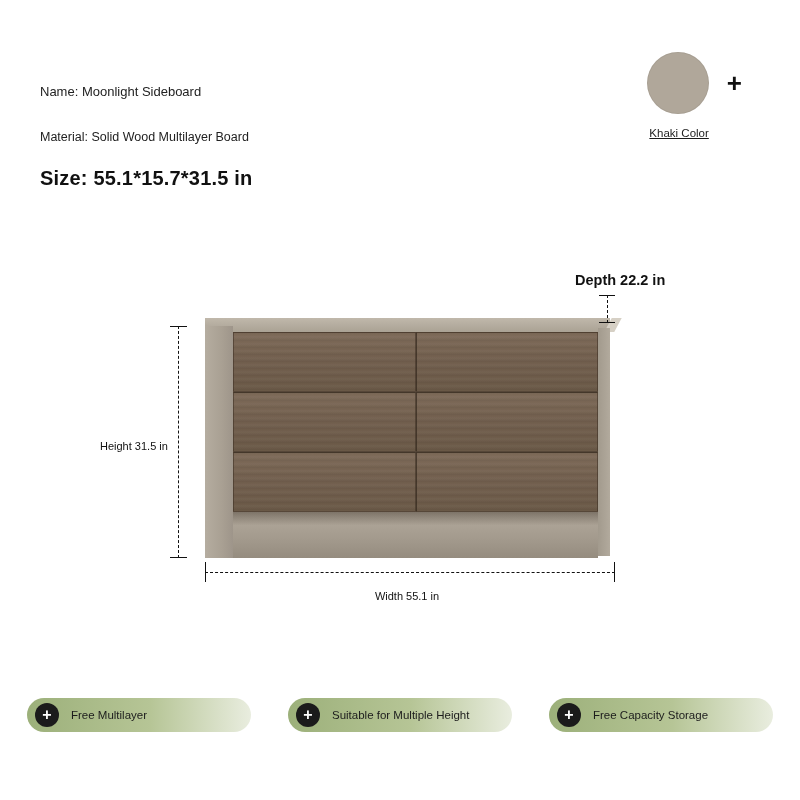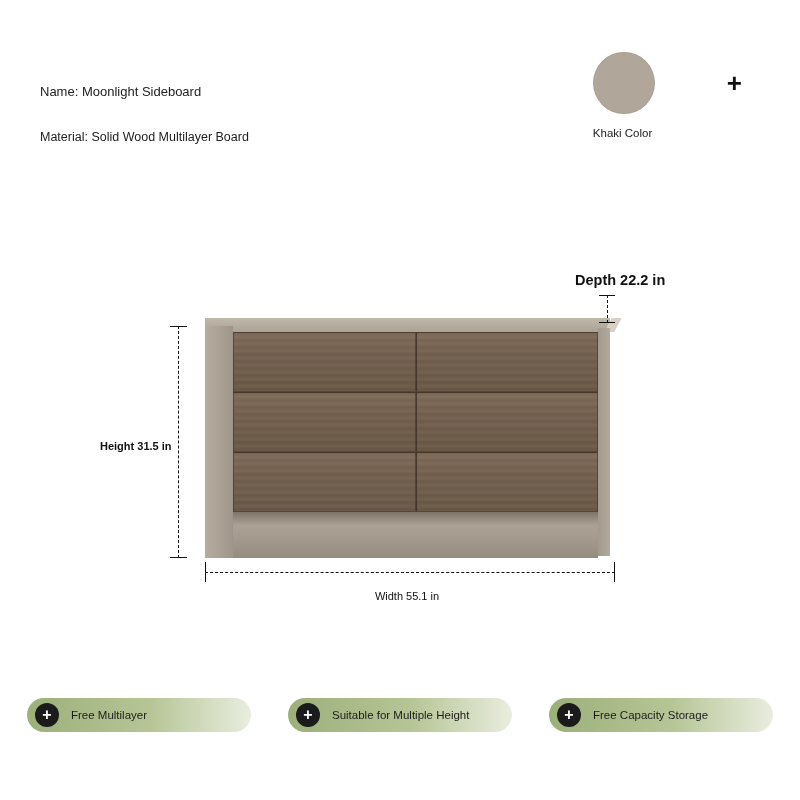--- a/index.html
+++ b/index.html
@@ -49,22 +49,23 @@
     position: absolute;
     right: 58px;
     top: 52px;
     display: flex;
     align-items: flex-start;
     gap: 18px;
   }
   .swatch {
     display: flex;
     flex-direction: column;
-    align-items: flex-start;
+    align-items: flex-end;
     width: 116px;
+    text-decoration: underline;
   }
   .swatch-dot {
     width: 62px;
     height: 62px;
     border-radius: 50%;
     box-shadow: 0 0 0 1px rgba(0,0,0,0.05) inset;
   }
   .swatch-dot.grain {
     background-image: linear-gradient(95deg, rgba(255,255,255,0.10) 0%, rgba(0,0,0,0.12) 48%, rgba(255,255,255,0.08) 100%);
     background-blend-mode: overlay;
@@ -209,21 +210,20 @@
     height: 0;
     border-top: 1.5px solid #111;
   }
   .height-label {
     position: absolute;
     left: 100px;
     top: 190px;
     font-size: 11px;
     color: #111;
     white-space: nowrap;
-    font-weight: bold;
   }
 
   .h-dash {
     position: absolute;
     left: 205px;
     top: 322px;
     width: 410px;
     height: 0;
     border-top: 1px dashed #111;
   }
@@ -331,20 +331,21 @@
     color: #1c1c1c;
     white-space: nowrap;
   }
 </style>
 </head>
 <body>
 
 <div class="spec-block">
   <div class="spec-name">Name: Moonlight Sideboard</div>
   <div class="spec-material">Material: Solid Wood Multilayer Board</div>
+  <div class="spec-size">Size: 55.1*15.7*31.5 in</div>
 </div>
 
 <div class="swatches">
   <div class="swatch">
     <div class="swatch-dot" id="dot0" style="background-color: rgb(176, 167, 154);"></div>
     <div class="swatch-label">Khaki Color</div>
   </div>
   <div class="swatch-plus">+</div>
 </div>
 

